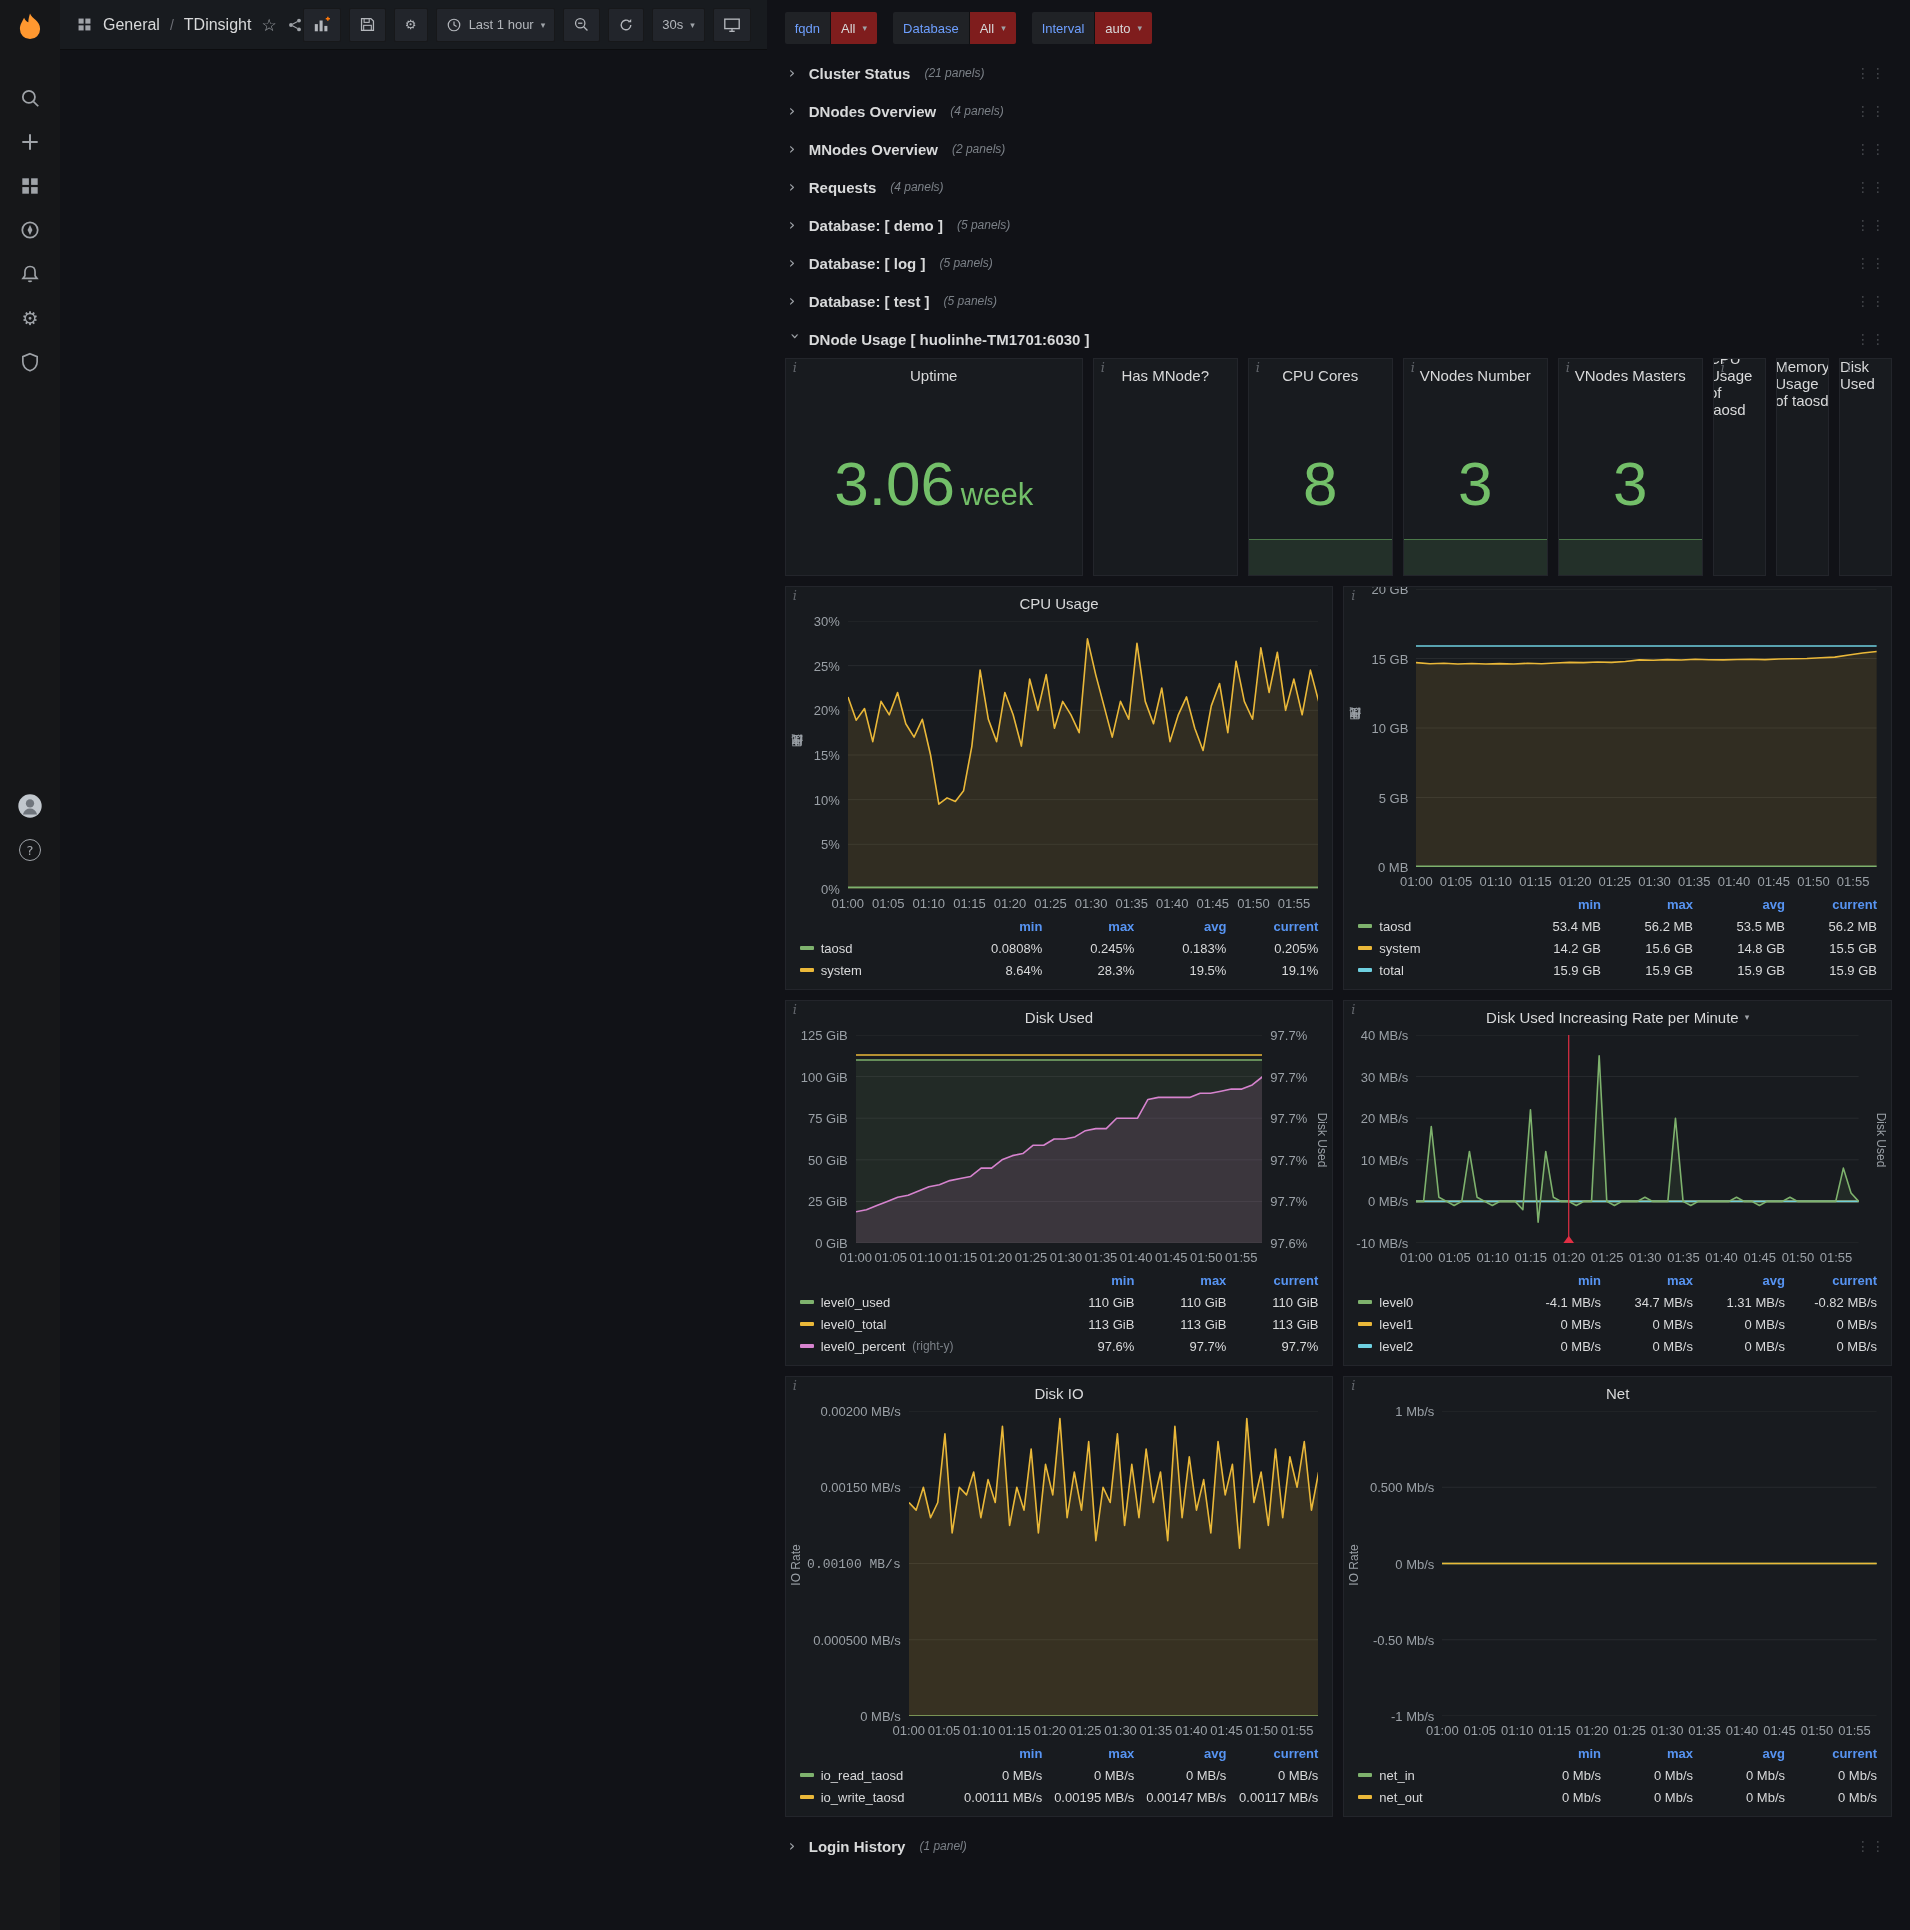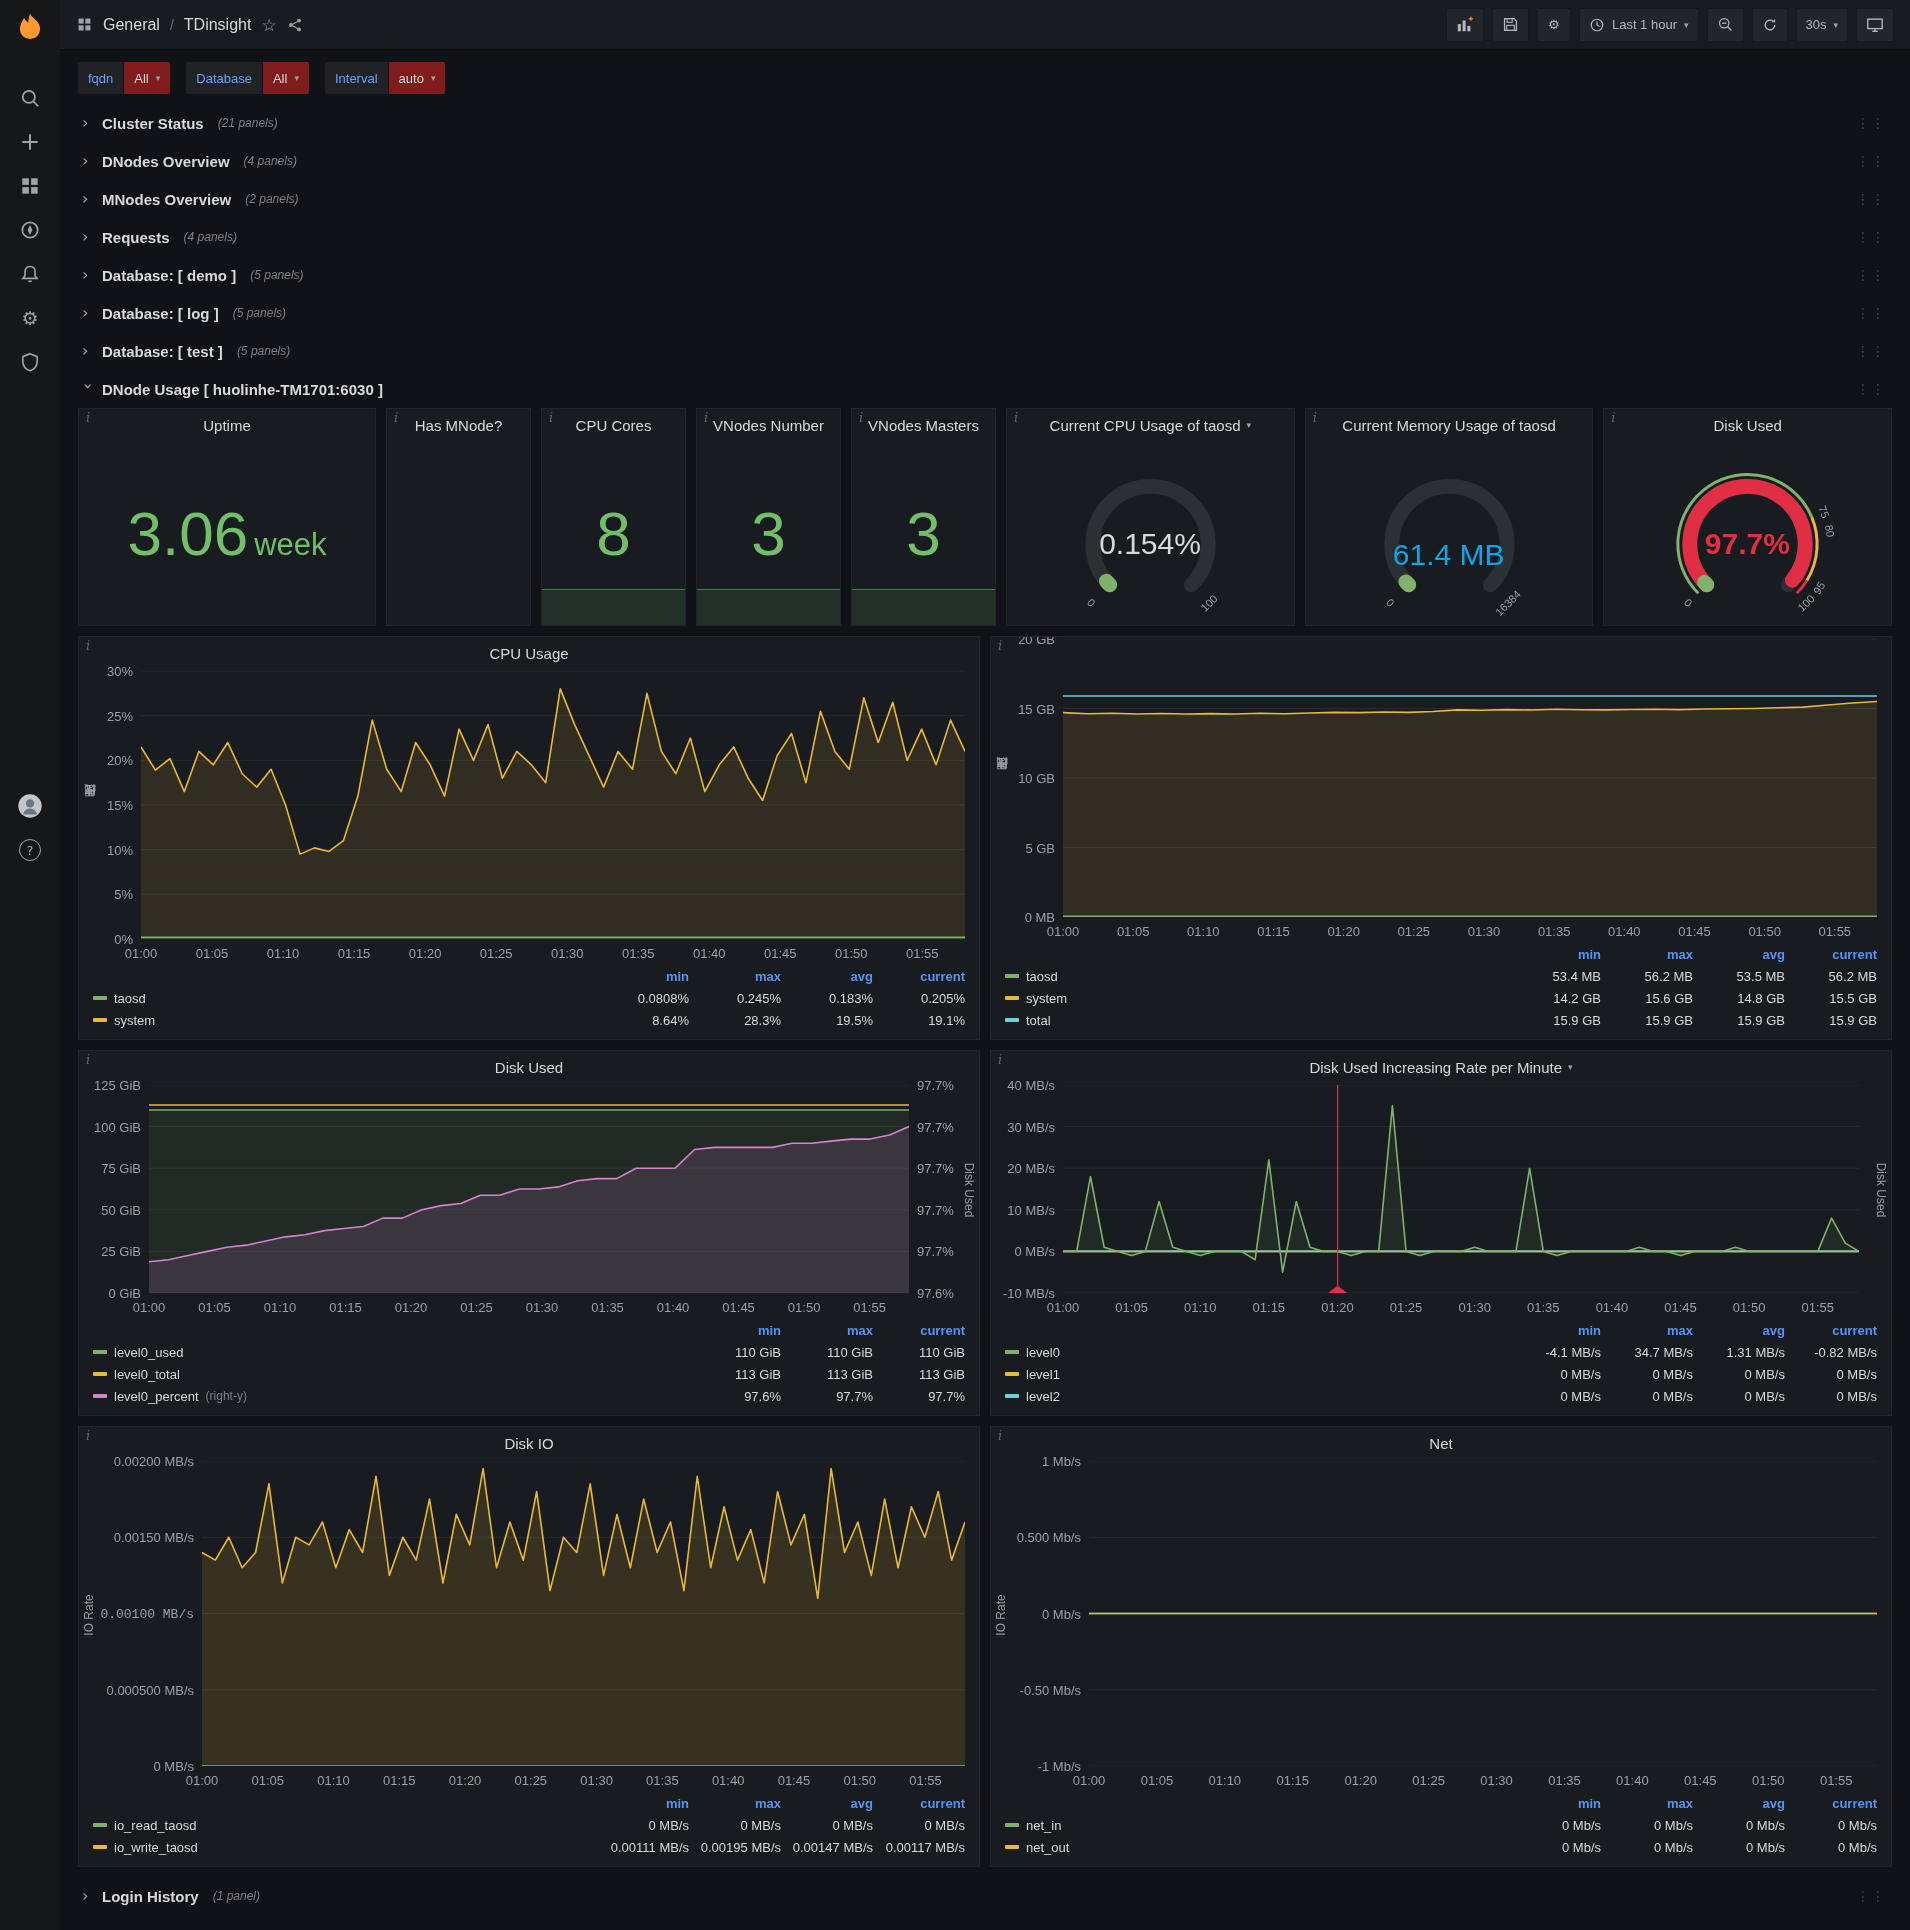--- a/index.html
+++ b/index.html
@@ -8,21 +8,21 @@
 .glyph{font-family:"DejaVu Sans",sans-serif}
 .app{display:flex;width:100%;height:100%}
 
 .sidebar{width:60px;background:#161719;display:flex;flex-direction:column;align-items:center;padding-top:10px;position:relative;flex:none}
 .logo{width:38px;height:38px;margin-bottom:28px;cursor:pointer}
 .sicon{width:60px;height:44px;display:flex;align-items:center;justify-content:center;color:#9fa3a8;cursor:pointer;font-size:19px}
 .sicon svg{display:block}
 .side-bottom{position:absolute;top:784px;left:0;width:60px;display:flex;flex-direction:column;align-items:center}
 .help-circle{width:22px;height:22px;border:1.5px solid #9fa3a8;border-radius:50%;display:flex;align-items:center;justify-content:center;font-size:13px;color:#9fa3a8}
 
-.main{flex:1;display:flex;flex-direction:column;min-width:0}
+.main{flex:1;display:flex;flex-direction:row;min-width:0}
 .topnav{height:50px;background:#181b1f;display:flex;align-items:center;justify-content:space-between;padding:0 16px;border-bottom:1px solid #0c0d0f;flex:none}
 .nav-left{display:flex;align-items:center;gap:10px}
 .crumb{font-size:16px;color:#d8d9da;cursor:pointer}
 .crumb-sep{color:#6e7077}
 .nav-ic{color:#9fa3a8;cursor:pointer;display:flex;align-items:center}
 .star{font-size:17px}
 .nav-right{display:flex;align-items:center;gap:8px}
 .nav-btn{height:34px;min-width:34px;padding:0 9px;background:#22252b;border:1px solid #17181a;border-radius:2px;display:flex;align-items:center;justify-content:center;gap:7px;color:#b4b7bc;font-size:13px;cursor:pointer;white-space:nowrap}
 .caret{font-size:9px;color:#9fa3a8}
 

